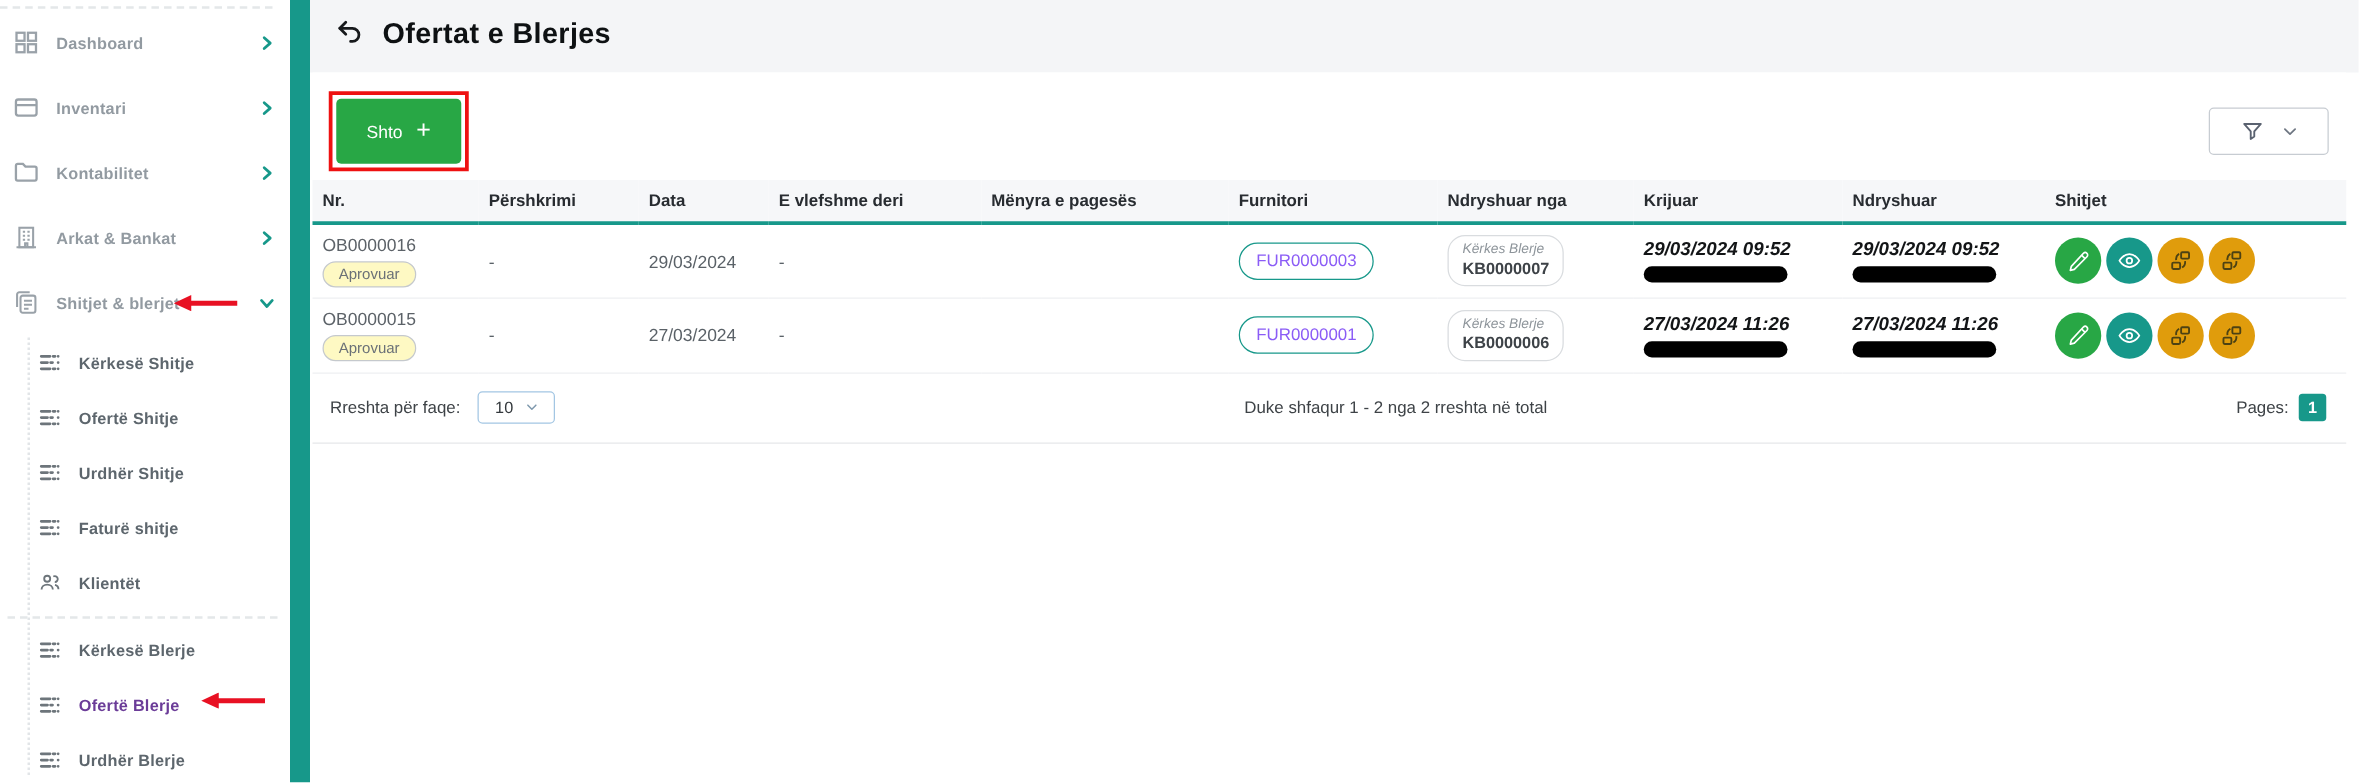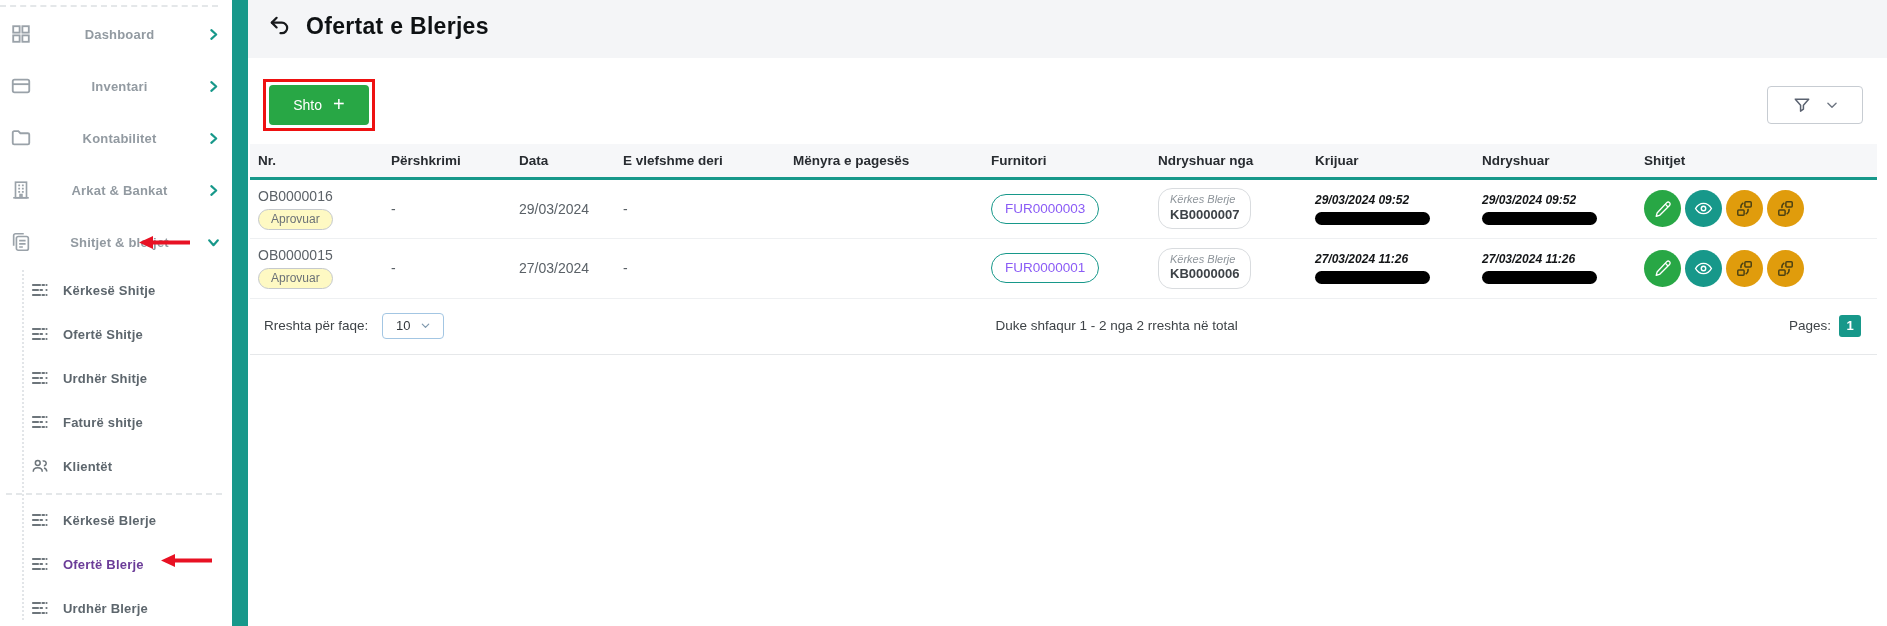--- a/index.html
+++ b/index.html
@@ -8,21 +8,21 @@
     width:1887px; height:626px; overflow:hidden;
     font-family:"Liberation Sans","DejaVu Sans",sans-serif;
     background:#ffffff; color:#3c4043;
   }
   .app { display:flex; width:1887px; height:626px; }
 
   
   .sidebar { width:232px; flex:none; position:relative; background:#fff; }
   .sb-dash-top { position:absolute; top:5px; left:0; width:218px; border-top:2px dashed #e4e7e9; }
   .sb-items { padding-top:8px; }
-  .sb-item { height:52px; display:flex; align-items:center; gap:13px; padding:0 12px 0 10px; cursor:pointer; position:relative;text-align:center; }
+  .sb-item { height:52px; display:flex; align-items:center; gap:13px; padding:0 12px 0 10px; cursor:pointer; position:relative; }
   .sb-ic { width:22px; height:22px; flex:none; color:#9aa2a9; }
   .sb-ic svg { width:100%; height:100%; display:block; }
   .sb-label { flex:1; font-size:13px; font-weight:700; color:#929aa1; letter-spacing:.2px; }
   .sb-chev { width:13px; height:13px; color:var(--accent-teal,#17988a); flex:none; }
   .sb-chev svg { width:100%; height:100%; display:block; }
   .sb-guide { position:absolute; left:22px; top:270px; height:350px; border-left:2px dotted #e2e5e8; }
   .sb-subitem { height:44px; display:flex; align-items:center; gap:14px; padding-left:31px; cursor:pointer; position:relative; }
   .sb-subic { width:18px; height:18px; flex:none; color:#6d757b; }
   .sb-subic svg { width:100%; height:100%; display:block; }
   .sb-sublabel { font-size:13px; font-weight:700; color:#5d666d; letter-spacing:.2px; }
@@ -39,21 +39,21 @@
   
   .main { flex:1; position:relative; background:#fff; }
   .topstrip { height:58px; background:#f4f5f7; display:flex; align-items:flex-start; gap:15px; padding:13px 0 0 20px; }
   .back-ic { width:23px; height:23px; color:#17191c; cursor:pointer; margin-top:1px; }
   .back-ic svg { width:100%; height:100%; display:block; }
   .page-title { margin:0; font-size:23px; font-weight:900; color:#0e1113; letter-spacing:.3px; }
 
   .card { margin:0 10px 0 2px; width:1627px; border-bottom:1px solid #e6e8ea; background:#fff; }
   .toolbar { display:flex; justify-content:space-between; align-items:center; padding:20px 14px 12px 13px; height:86px; }
   .redbox { border:3px solid var(--red-highlight,#ee1111); padding:3px; display:inline-block; }
-  .btn-add { width:100px; height:40px; border:none; border-radius:4px; background:var(--green,#28a745);
+  .btn-add { width:100px; height:52px; border:none; border-radius:4px; background:var(--green,#28a745);
              color:#fff; font-family:inherit; font-size:14px; display:flex; align-items:center; justify-content:center; gap:11px; cursor:pointer; }
   .btn-add .plus { font-size:20px; font-weight:300; line-height:1; margin-top:-2px; }
   .btn-filter { width:96px; height:38px; background:#fff; border:1px solid #c7ccd2; border-radius:4px;
                 display:flex; align-items:center; justify-content:center; gap:13px; cursor:pointer; color:#5a6270; }
   .btn-filter svg { display:block; }
 
   table { border-collapse:collapse; table-layout:fixed; width:1627px; }
   col.c1{width:133px} col.c2{width:128px} col.c3{width:104px} col.c4{width:170px} col.c5{width:198px}
   col.c6{width:167px} col.c7{width:157px} col.c8{width:167px} col.c9{width:162px} col.c10{width:auto}
   thead th { background:#f6f7f9; height:34px; text-align:left; padding:0 4px 0 8px; font-size:13.5px; font-weight:700;
@@ -62,21 +62,21 @@
 
   .nr-text { color:#5c6268; margin-bottom:5px; }
   .status-pill { display:inline-block; padding:2px 12px 3px; border:1px solid #c5c9cd; border-radius:12px;
                  font-size:12px; color:#6b7177; background:#fef9c3;text-align:center; }
   .fur-pill { display:inline-block; padding:6px 13px 7px; border:1.5px solid var(--accent-teal,#17988a); border-radius:16px;
               font-size:13.5px; color:#8b5cf6; background:#fff; cursor:pointer; }
   .gen-pill { display:inline-block; padding:4px 11px 5px; border:1px solid #d9dcdf; border-radius:14px; background:#fff;
               text-align:left; line-height:1.25; cursor:pointer; }
   .gen-src { display:block; font-style:italic; font-size:11px; color:#8d949a; }
   .gen-ref { display:block; font-size:13px; font-weight:700; color:#3d4247; }
-  .dt { font-weight:800; font-style:italic; font-size:12px; color:#131517; }
+  .dt { font-weight:800; font-style:italic; font-size:15px; color:#131517; }
   .redact { width:115px; height:13px; background:#000; border-radius:7px; margin-top:5px; }
   .actions { display:flex; gap:4px; align-items:center; }
   .act { width:37px; height:37px; border-radius:50%; border:none; display:flex; align-items:center; justify-content:center; cursor:pointer; padding:0; }
   .act svg { display:block; }
   .act.edit { background:var(--green,#28a745); }
   .act.view { background:var(--accent-teal,#17988a); }
   .act.conv { background:var(--orange,#e09c0c); }
 
   .card-footer { display:flex; align-items:center; padding:14px 16px 15px 14px; font-size:13.5px; color:#3e4347; }
   .rpp { display:flex; align-items:center; gap:14px; }

